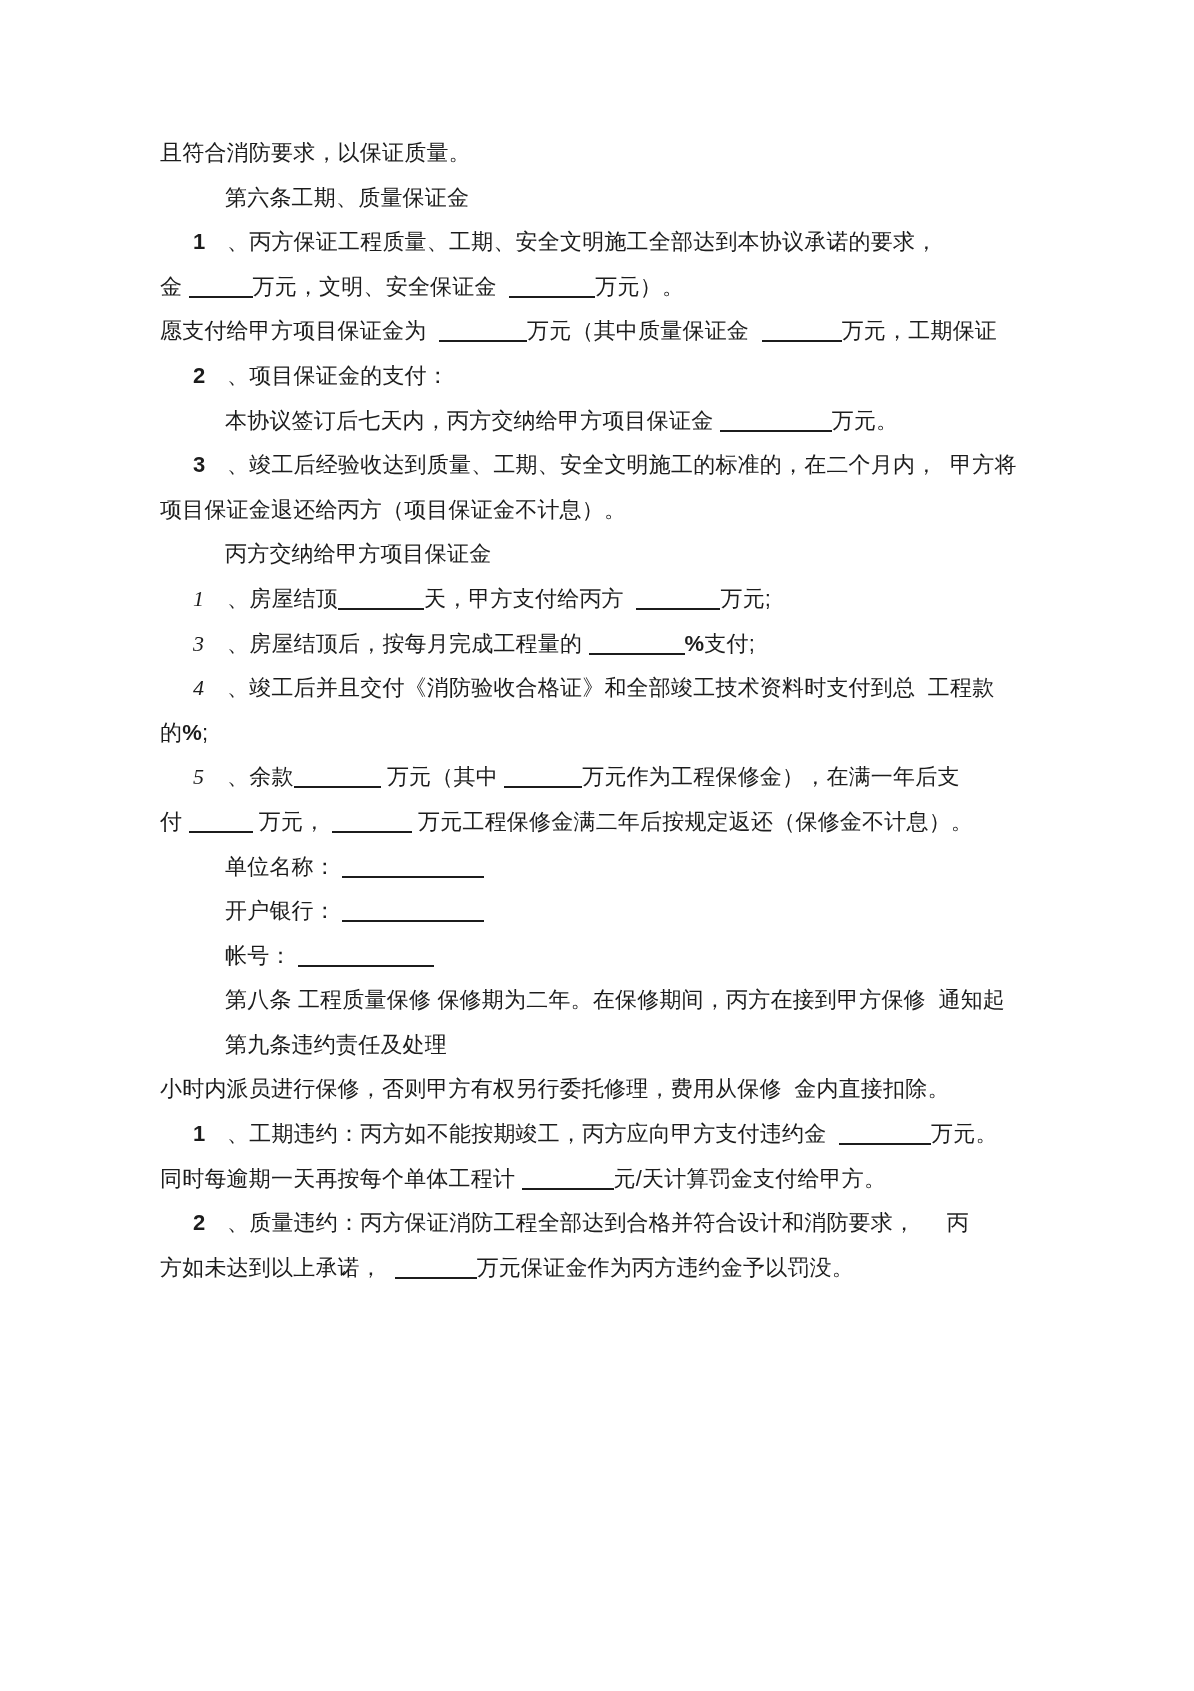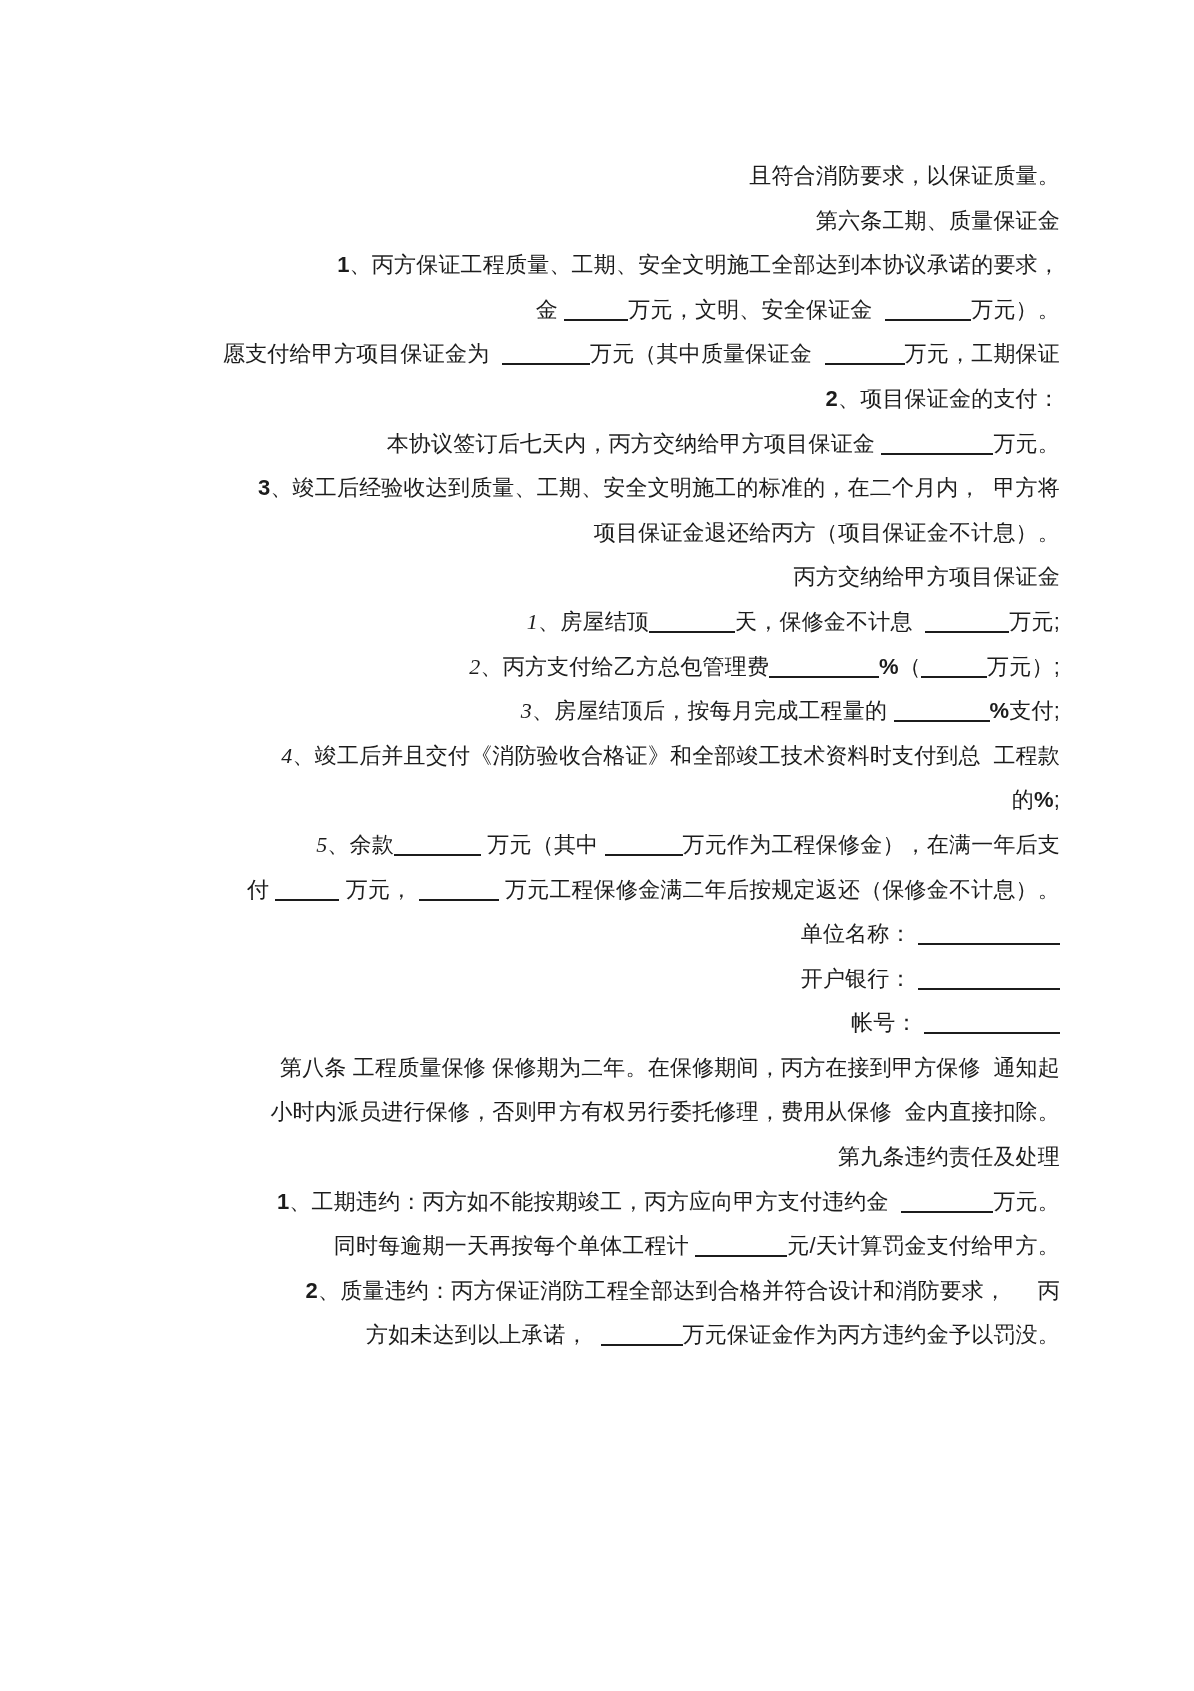--- a/index.html
+++ b/index.html
@@ -12,23 +12,22 @@
     width: 1194px;
     height: 1691px;
     position: relative;
     font-family: "Liberation Sans", sans-serif;
     color: #1c1c1c;
     overflow: hidden;
   }
   .page {
     position: absolute;
     left: 160px;
-    top: 154px;
+    top: 131px;
     width: 900px;
-    text-align: right;
   }
   .line {
     font-size: 22px;
     line-height: 44.6px;
     white-space: nowrap;
     letter-spacing: 0.2px;
   }
   .line.section,
   .line.para {
     padding-left: 65px;
@@ -69,30 +68,29 @@
     <div class="line flush"><span class="seg">且符合消防要求，以保证质量。</span></div>
     <div class="line section"><span class="seg">第六条工期、质量保证金</span></div>
     <div class="line item"><span class="num bold">1</span><span class="seg">、丙方保证工程质量、工期、安全文明施工全部达到本协议承诺的要求，</span></div>
     <div class="line flush"><span class="seg">金 </span><span class="blank" style="width: 64px;"></span><span class="seg">万元，文明、安全保证金  </span><span class="blank" style="width: 86px;"></span><span class="seg">万元）。</span></div>
     <div class="line flush"><span class="seg">愿支付给甲方项目保证金为  </span><span class="blank" style="width: 88px;"></span><span class="seg">万元（其中质量保证金  </span><span class="blank" style="width: 80px;"></span><span class="seg">万元，工期保证</span></div>
     <div class="line item"><span class="num bold">2</span><span class="seg">、项目保证金的支付：</span></div>
     <div class="line para"><span class="seg">本协议签订后七天内，丙方交纳给甲方项目保证金 </span><span class="blank" style="width: 112px;"></span><span class="seg">万元。</span></div>
     <div class="line item"><span class="num bold">3</span><span class="seg">、竣工后经验收达到质量、工期、安全文明施工的标准的，在二个月内，  甲方将</span></div>
     <div class="line flush"><span class="seg">项目保证金退还给丙方（项目保证金不计息）。</span></div>
     <div class="line section"><span class="seg">丙方交纳给甲方项目保证金</span></div>
-    <div class="line item"><span class="num italic">1</span><span class="seg">、房屋结顶</span><span class="blank" style="width: 86px;"></span><span class="seg">天，保修金不计息  </span><span class="blank" style="width: 84px;"></span><span class="seg">万元;</span></div>
-    <div class="line item"><span class="num italic">2</span><span class="seg">、丙方支付给乙方总包管理费</span><span class="blank" style="width: 110px;"></span><span class="seg bold">%</span><span class="seg">（</span><span class="blank" style="width: 66px;"></span><span class="seg">万元）;</span></div>
+    <div class="line item"><span class="num italic">1</span><span class="seg">、房屋结顶</span><span class="blank" style="width: 86px;"></span><span class="seg">天，甲方支付给丙方  </span><span class="blank" style="width: 84px;"></span><span class="seg">万元;</span></div>
     <div class="line item"><span class="num italic">3</span><span class="seg">、房屋结顶后，按每月完成工程量的 </span><span class="blank" style="width: 96px;"></span><span class="seg bold">%</span><span class="seg">支付;</span></div>
     <div class="line item"><span class="num italic">4</span><span class="seg">、竣工后并且交付《消防验收合格证》和全部竣工技术资料时支付到总  工程款</span></div>
     <div class="line flush"><span class="seg">的</span><span class="seg bold">%</span><span class="seg">;</span></div>
     <div class="line item"><span class="num italic">5</span><span class="seg">、余款</span><span class="blank" style="width: 87px;"></span><span class="seg"> 万元（其中 </span><span class="blank" style="width: 78px;"></span><span class="seg">万元作为工程保修金），在满一年后支</span></div>
     <div class="line flush"><span class="seg">付 </span><span class="blank" style="width: 64px;"></span><span class="seg"> 万元， </span><span class="blank" style="width: 80px;"></span><span class="seg"> 万元工程保修金满二年后按规定返还（保修金不计息）。</span></div>
     <div class="line para"><span class="seg">单位名称： </span><span class="blank" style="width: 142px;"></span></div>
     <div class="line para"><span class="seg">开户银行： </span><span class="blank" style="width: 142px;"></span></div>
     <div class="line para"><span class="seg">帐号： </span><span class="blank" style="width: 136px;"></span></div>
     <div class="line section"><span class="seg">第八条 工程质量保修 保修期为二年。在保修期间，丙方在接到甲方保修  通知起</span></div>
+    <div class="line section"><span class="seg">第九条违约责任及处理</span></div>
     <div class="line flush"><span class="seg">小时内派员进行保修，否则甲方有权另行委托修理，费用从保修  金内直接扣除。</span></div>
-    <div class="line section"><span class="seg">第九条违约责任及处理</span></div>
     <div class="line item"><span class="num bold">1</span><span class="seg">、工期违约：丙方如不能按期竣工，丙方应向甲方支付违约金  </span><span class="blank" style="width: 92px;"></span><span class="seg">万元。</span></div>
     <div class="line flush"><span class="seg">同时每逾期一天再按每个单体工程计 </span><span class="blank" style="width: 92px;"></span><span class="seg">元/天计算罚金支付给甲方。</span></div>
     <div class="line item"><span class="num bold">2</span><span class="seg">、质量违约：丙方保证消防工程全部达到合格并符合设计和消防要求，     丙</span></div>
     <div class="line flush"><span class="seg">方如未达到以上承诺，  </span><span class="blank" style="width: 82px;"></span><span class="seg">万元保证金作为丙方违约金予以罚没。</span></div>
   </div>
 
 </body></html>

